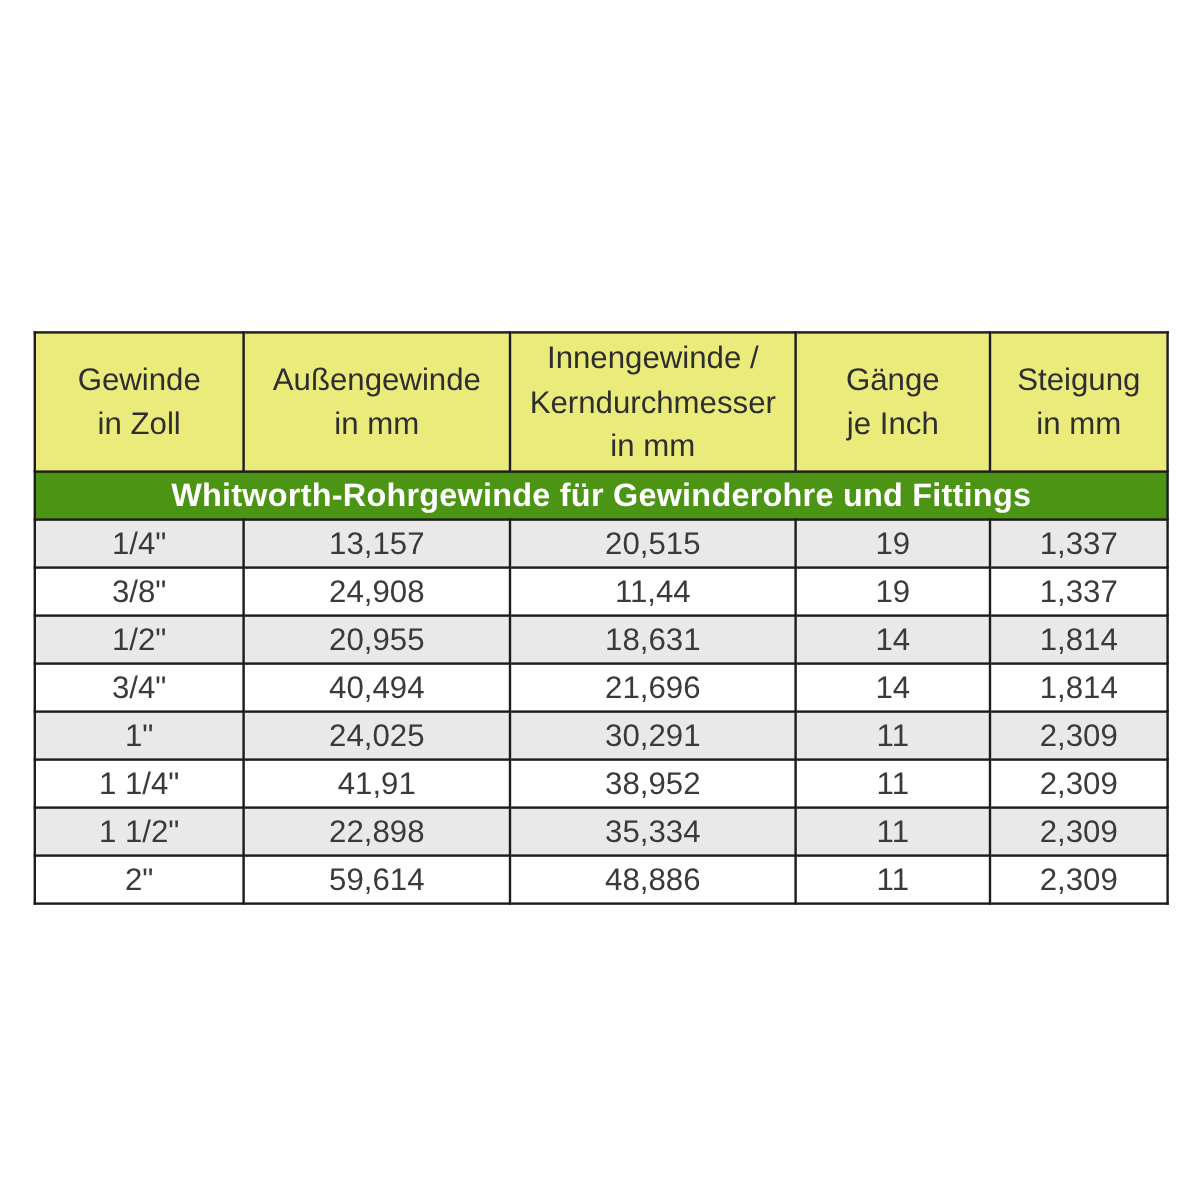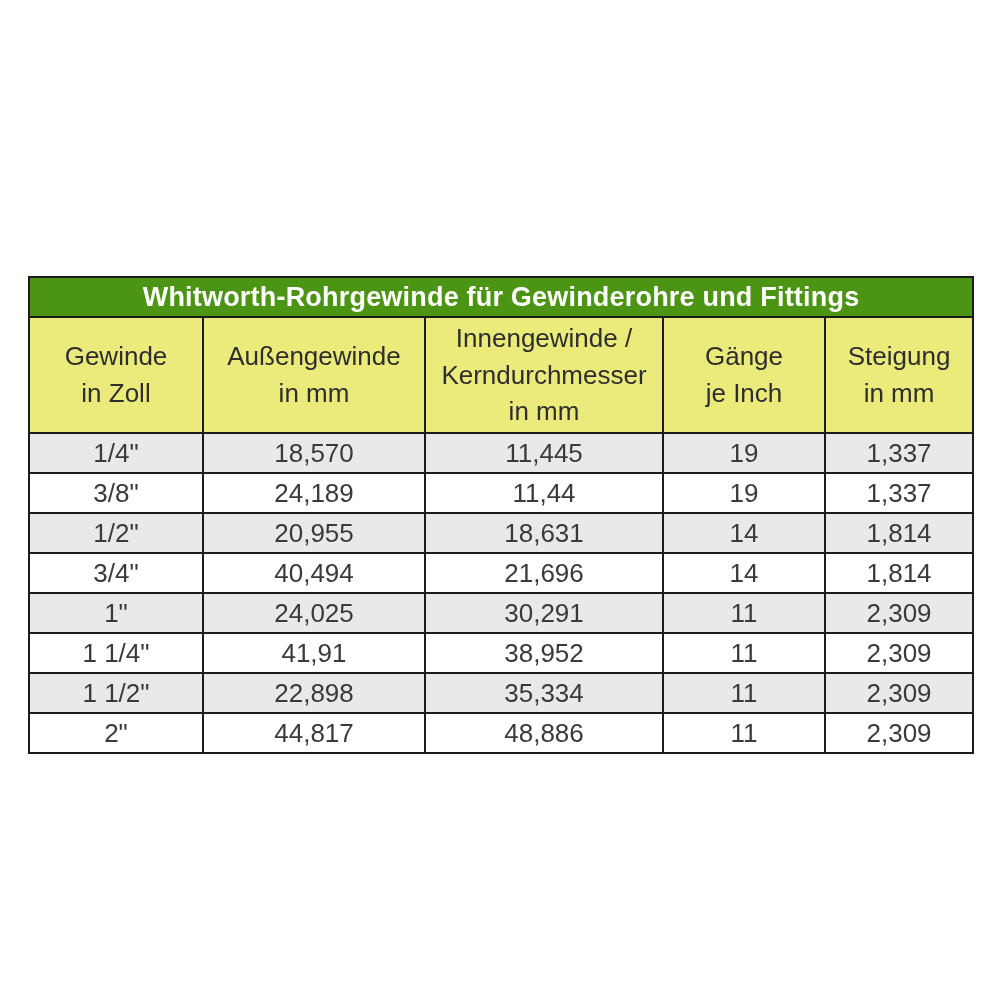--- a/index.html
+++ b/index.html
@@ -76,47 +76,47 @@
     <table class="thread-table">
       <colgroup>
         <col class="c1">
           <col class="c2">
           <col class="c3">
           <col class="c4">
           <col class="c5">
       </colgroup>
       <thead>
         <tr>
-          <th class="title-cell" colspan="5">Whitworth-Rohrgewinde für Gewinderohre und Fittings</th>
-        </tr>
-        <tr>
           <th class="header-cell">Gewinde
 in Zoll</th>
           <th class="header-cell">Außengewinde
 in mm</th>
           <th class="header-cell">Innengewinde /
 Kerndurchmesser
 in mm</th>
           <th class="header-cell">Gänge
 je Inch</th>
           <th class="header-cell">Steigung
 in mm</th>
         </tr>
+        <tr>
+          <th class="title-cell" colspan="5">Whitworth-Rohrgewinde für Gewinderohre und Fittings</th>
+        </tr>
       </thead>
       <tbody id="table-body">
           <tr class="row-odd">
             <td class="data-cell">1/4"</td>
-            <td class="data-cell">18,570</td>
-            <td class="data-cell">11,445</td>
+            <td class="data-cell">13,157</td>
+            <td class="data-cell">20,515</td>
             <td class="data-cell">19</td>
             <td class="data-cell">1,337</td>
           </tr>
           <tr class="row-even">
             <td class="data-cell">3/8"</td>
-            <td class="data-cell">24,189</td>
+            <td class="data-cell">24,908</td>
             <td class="data-cell">11,44</td>
             <td class="data-cell">19</td>
             <td class="data-cell">1,337</td>
           </tr>
           <tr class="row-odd">
             <td class="data-cell">1/2"</td>
             <td class="data-cell">20,955</td>
             <td class="data-cell">18,631</td>
             <td class="data-cell">14</td>
             <td class="data-cell">1,814</td>
@@ -144,21 +144,21 @@
           </tr>
           <tr class="row-odd">
             <td class="data-cell">1 1/2"</td>
             <td class="data-cell">22,898</td>
             <td class="data-cell">35,334</td>
             <td class="data-cell">11</td>
             <td class="data-cell">2,309</td>
           </tr>
           <tr class="row-even">
             <td class="data-cell">2"</td>
-            <td class="data-cell">44,817</td>
+            <td class="data-cell">59,614</td>
             <td class="data-cell">48,886</td>
             <td class="data-cell">11</td>
             <td class="data-cell">2,309</td>
           </tr>
         </tbody>
     </table>
   </div>
 </div>
 
 </body></html>

